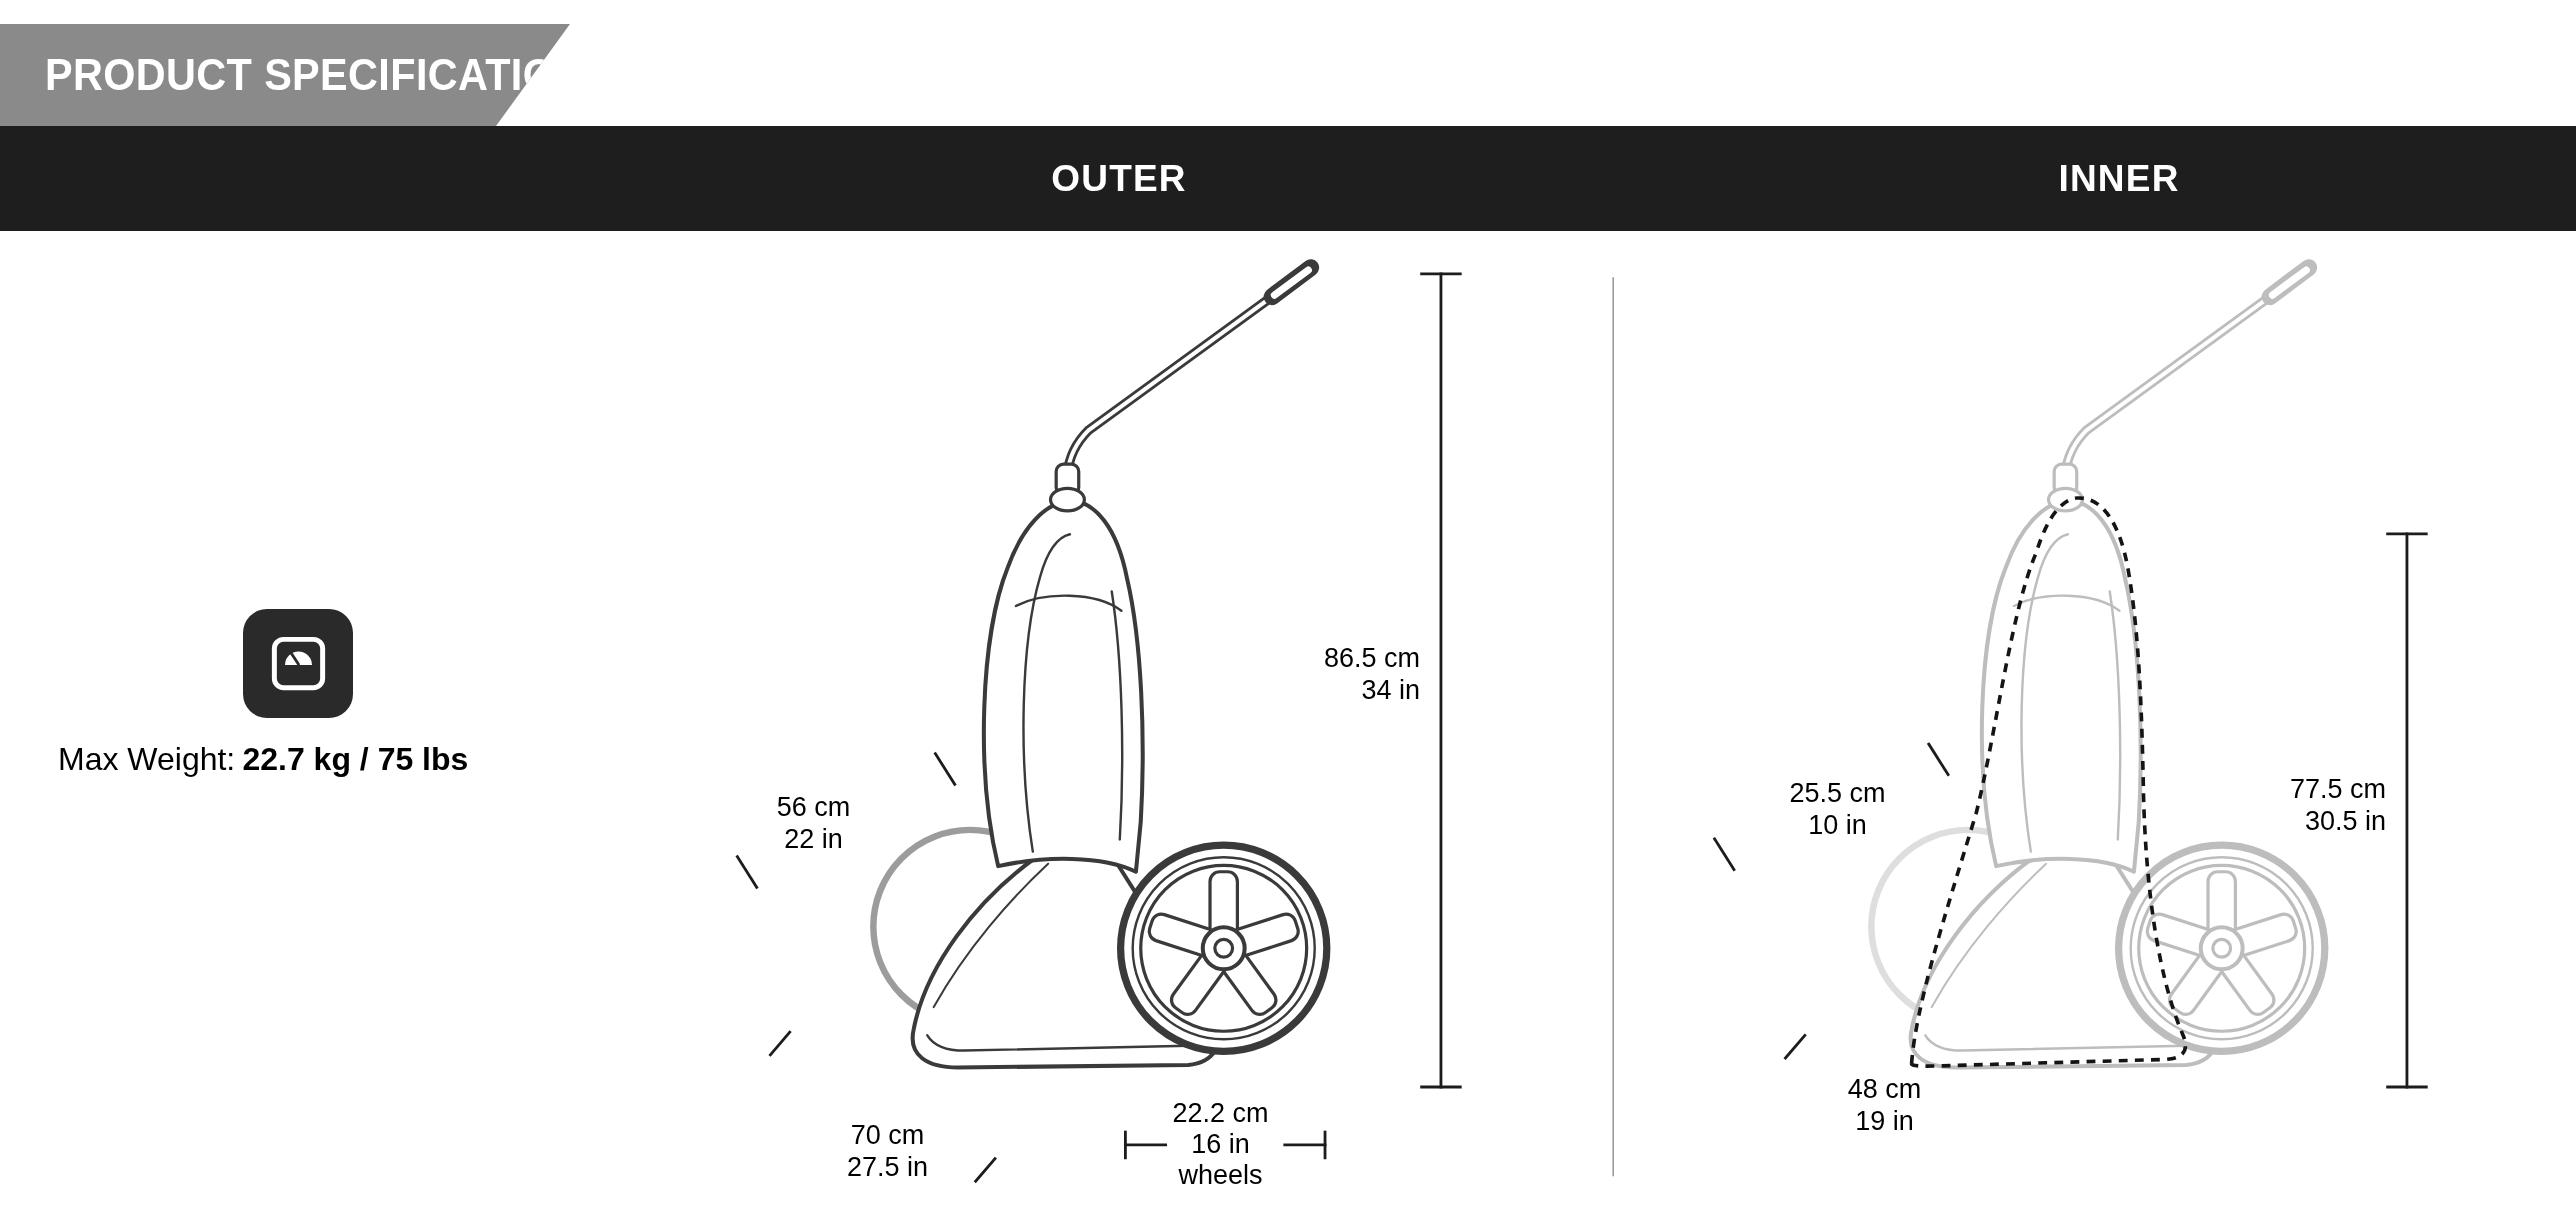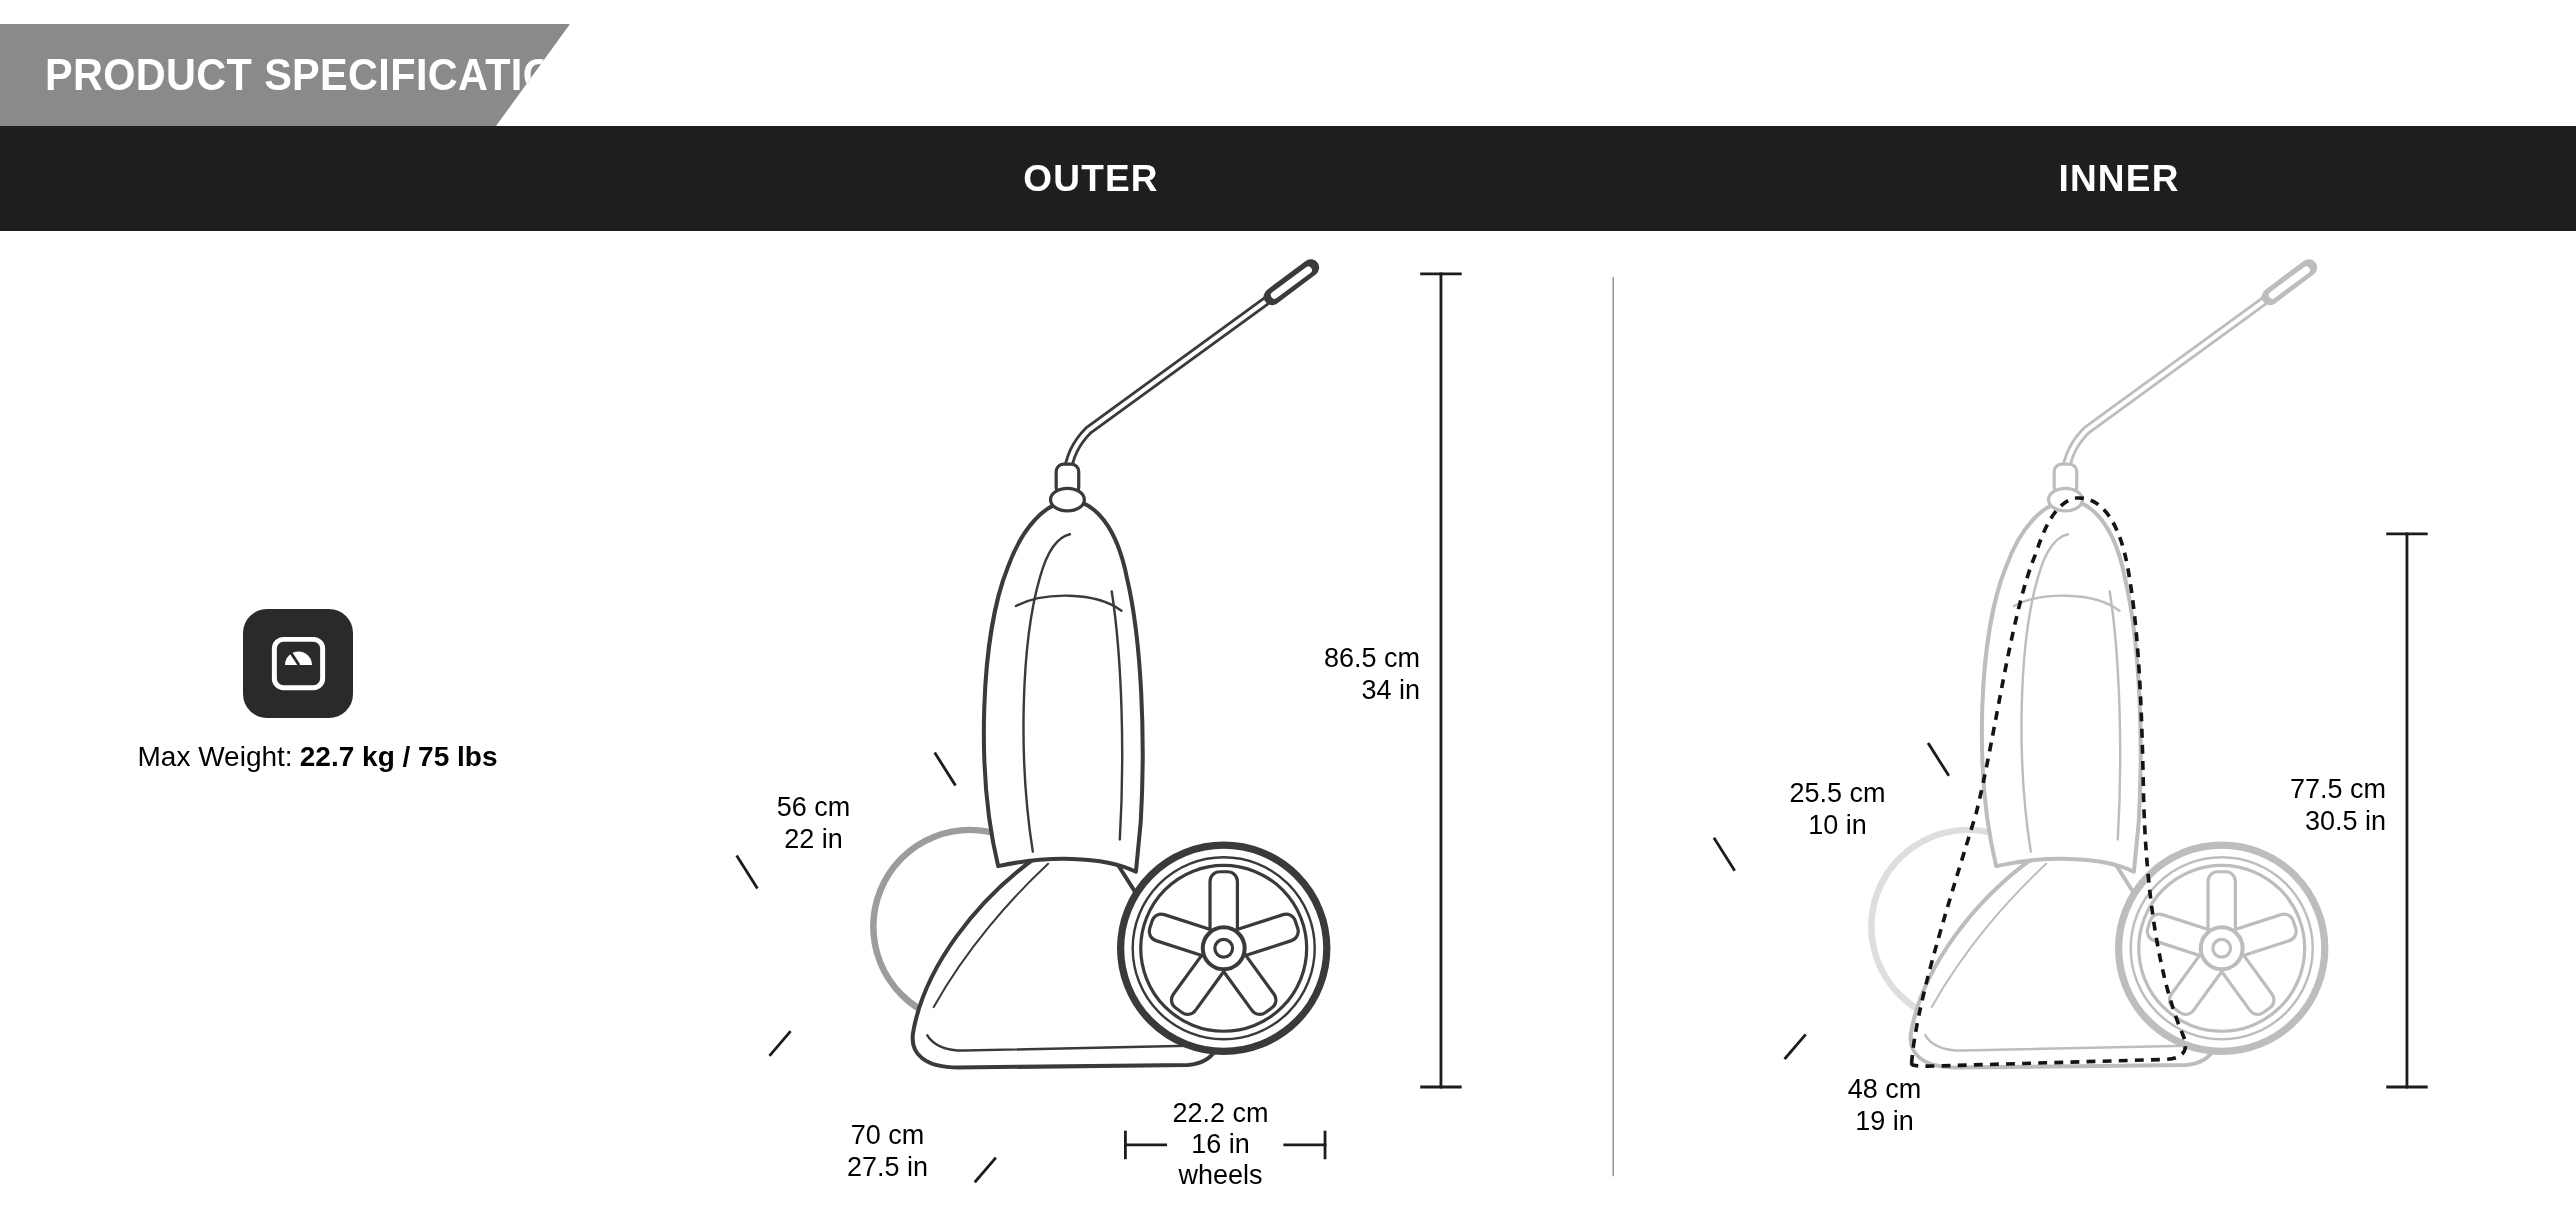--- a/index.html
+++ b/index.html
@@ -24,32 +24,32 @@
   }
   .section-bar {
     position:absolute; left:0; top:126px; width:2576px; height:105px;
     background:#1e1e1e;
   }
   .bar-label {
     position:absolute; top:179px; transform:translate(-50%,-50%);
     color:#fff; font-weight:700; font-size:37px; letter-spacing:1.2px;
     white-space:nowrap;
   }
-  .bar-label.outer { left:1091px;text-align:right; }
+  .bar-label.outer { left:1119px;text-align:right; }
   .bar-label.inner { left:2119px; }
 
   
   .mw-icon {
     position:absolute; left:243px; top:609px; width:110px; height:109px;
     background:#2a2a2a; border-radius:24px;
     display:flex; align-items:center; justify-content:center;
   }
   .mw-text {
-    position:absolute; left:76px; top:741px; width:483px;
-    text-align:center; font-size:28px; color:#000; white-space:nowrap;
+    position:absolute; left:58px; top:741px; width:483px;
+    text-align:left; font-size:32px; color:#000; white-space:nowrap;
   }
   .mw-text .val { font-weight:700; }
   .mw-text .lbl { margin-right:7.2px; }
 
   
   .cart { position:absolute; width:564px; height:886px; }
   .cart-outer { left:837px; top:258px; color:#3a3a3a; }
   .cart-inner { left:1835px; top:258px; color:#bdbdbd; }
 
   .overlay { position:absolute; left:0; top:0; width:2576px; height:1208px; pointer-events:none; }

